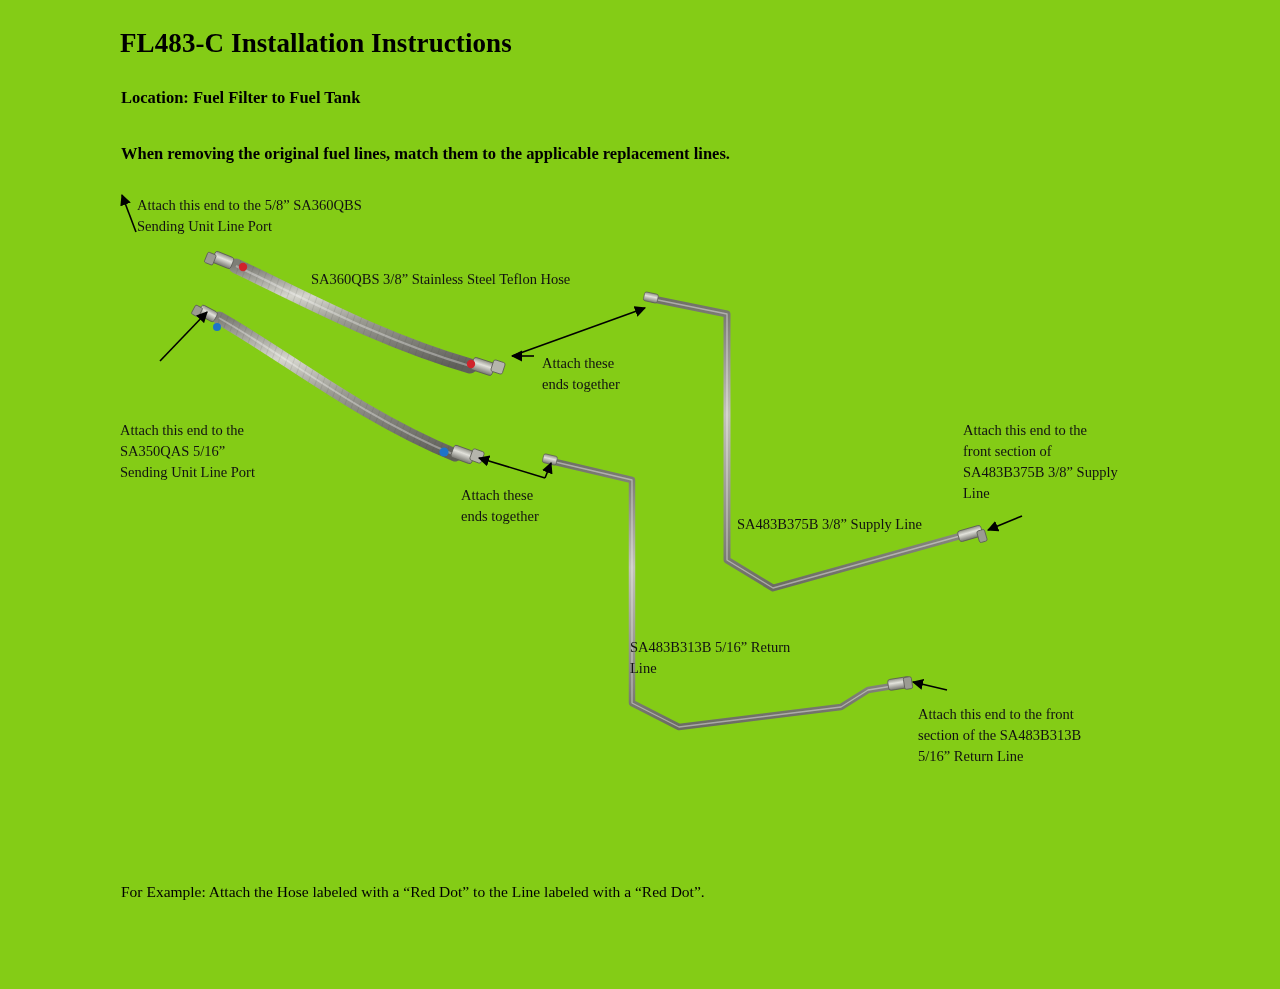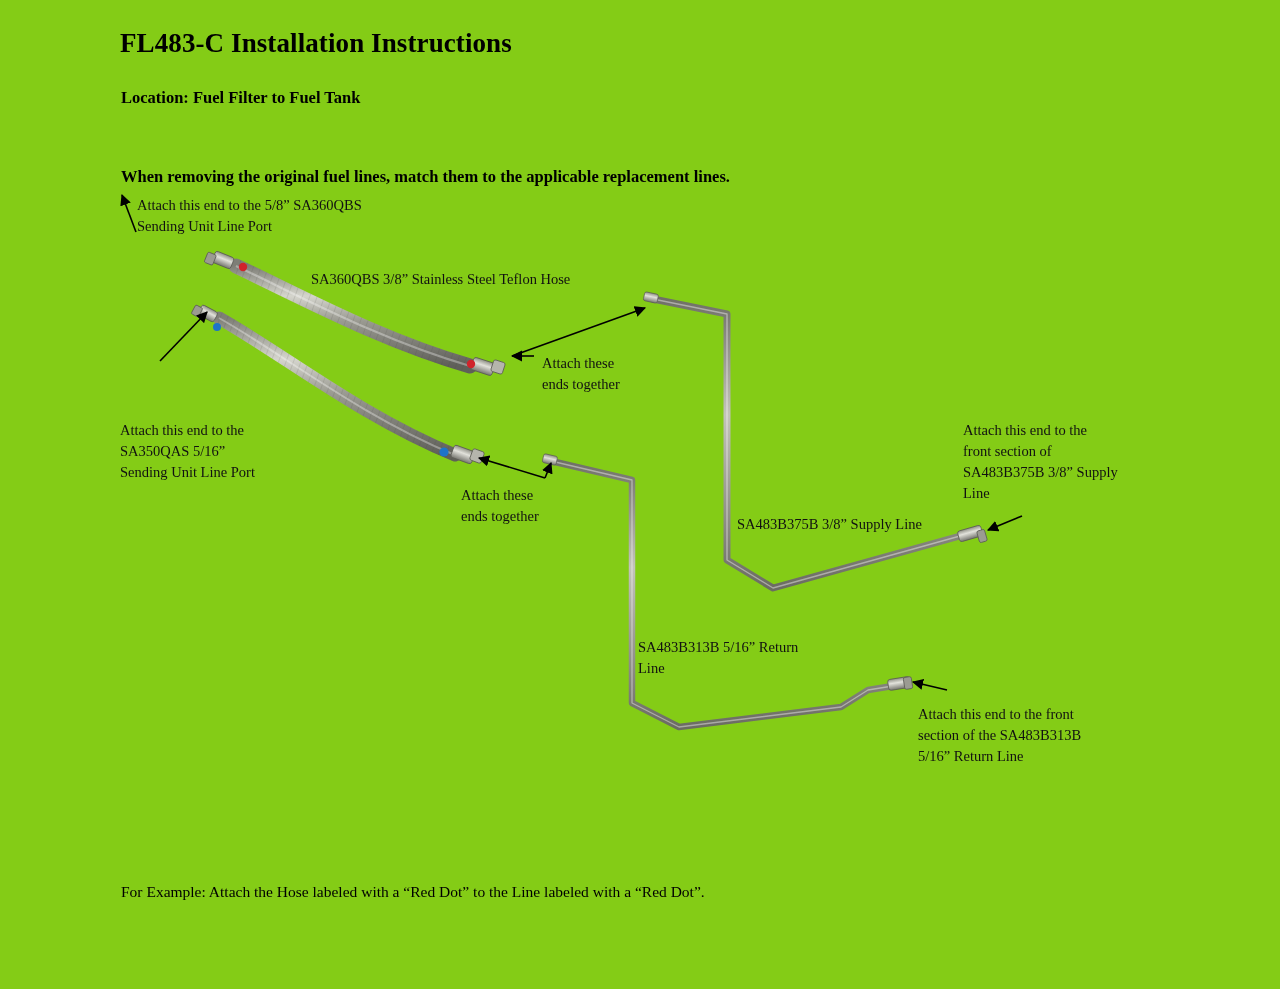--- a/index.html
+++ b/index.html
@@ -32,21 +32,20 @@
     left: 121px;
     top: 88px;
     font-size: 16.5px;
     font-weight: bold;
   }
   .instruction {
     left: 121px;
     top: 144px;
     font-size: 16.5px;
     font-weight: bold;
-    margin-top: 23px;
   }
 
   .note {
     left: 121px;
     top: 880px;
     font-size: 15.5px;
     line-height: 23px;
   }
 
   .lbl {
@@ -58,21 +57,21 @@
 
   
   .lbl-a { left: 137px; top: 195px; }
   .lbl-b { left: 311px; top: 269px; }
   .lbl-c { left: 542px; top: 353px; }
   .lbl-d { left: 120px; top: 420px; }
   .lbl-e { left: 131px; top: 508px; }
   .lbl-f { left: 461px; top: 485px; }
   .lbl-g { left: 963px; top: 420px; }
   .lbl-h { left: 737px; top: 514px; }
-  .lbl-i { left: 630px; top: 637px; padding-left: 8px; }
+  .lbl-i { left: 630px; top: 637px; }
   .lbl-j { left: 918px; top: 704px; }
 
   svg.art {
     position: absolute;
     left: 0;
     top: 0;
     width: 1280px;
     height: 989px;
     pointer-events: none;
   }

